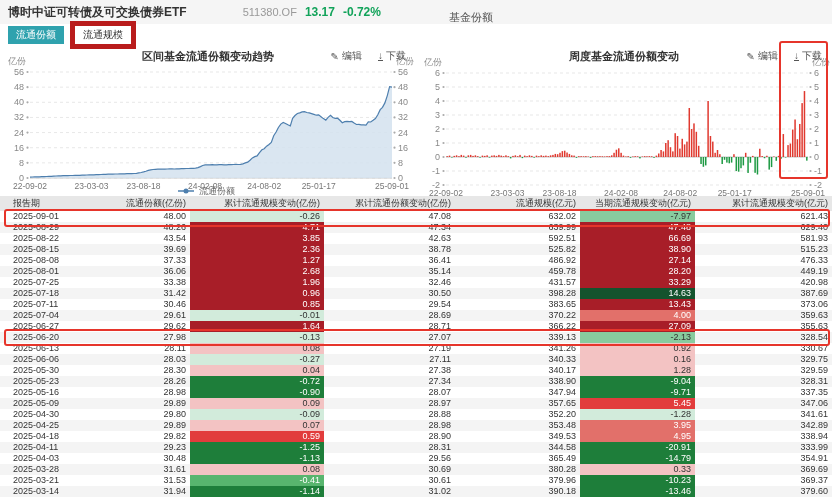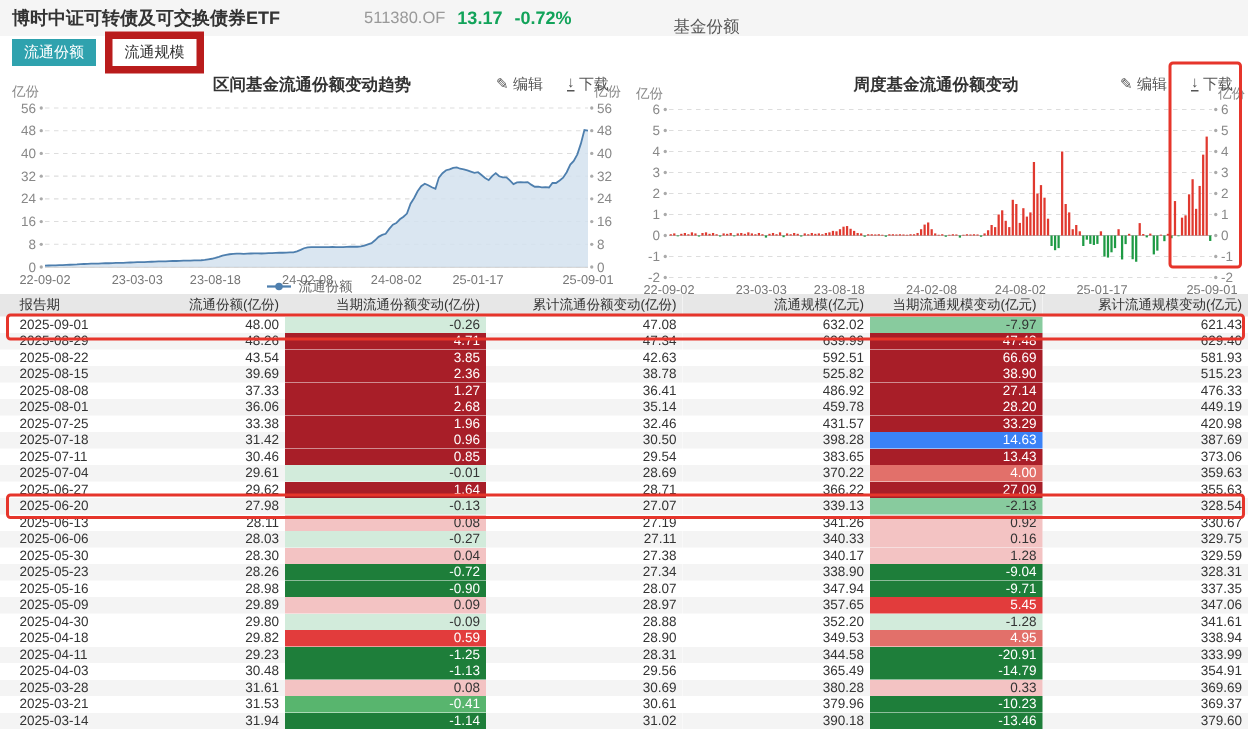--- a/index.html
+++ b/index.html
@@ -362,21 +362,21 @@
       <col class="c3">
       <col class="c4">
       <col class="c5">
       <col class="c6">
       <col class="c7">
     </colgroup>
   <thead>
     <tr>
       <th>报告期</th>
       <th>流通份额(亿份)</th>
-      <th>当期流通份额变动(亿份)</th>
+      <th>累计流通规模变动(亿份)</th>
       <th>累计流通份额变动(亿份)</th>
       <th>流通规模(亿元)</th>
       <th>当期流通规模变动(亿元)</th>
       <th>累计流通规模变动(亿元)</th>
     </tr>
   </thead>
   <tbody>
       <tr>
         <td class="date">2025-09-01</td>
         <td>48.00</td>
@@ -439,21 +439,21 @@
         <td>431.57</td>
         <td style="background: rgb(168, 30, 40); color: rgb(255, 255, 255);">33.29</td>
         <td>420.98</td>
       </tr>
       <tr class="alt">
         <td class="date">2025-07-18</td>
         <td>31.42</td>
         <td style="background: rgb(168, 30, 40); color: rgb(255, 255, 255);">0.96</td>
         <td>30.50</td>
         <td>398.28</td>
-        <td style="background: #3b82f6; color: rgb(255, 255, 255);">14.63</td>
+        <td style="background: #14532d; color: rgb(255, 255, 255);">14.63</td>
         <td>387.69</td>
       </tr>
       <tr>
         <td class="date">2025-07-11</td>
         <td>30.46</td>
         <td style="background: rgb(168, 30, 40); color: rgb(255, 255, 255);">0.85</td>
         <td>29.54</td>
         <td>383.65</td>
         <td style="background: rgb(168, 30, 40); color: rgb(255, 255, 255);">13.43</td>
         <td>373.06</td>
@@ -540,20 +540,29 @@
         <td>347.06</td>
       </tr>
       <tr>
         <td class="date">2025-04-30</td>
         <td>29.80</td>
         <td style="background: rgb(210, 235, 219); color: rgb(51, 51, 51);">-0.09</td>
         <td>28.88</td>
         <td>352.20</td>
         <td style="background: rgb(210, 235, 219); color: rgb(51, 51, 51);">-1.28</td>
         <td>341.61</td>
+      </tr>
+      <tr class="alt">
+        <td class="date">2025-04-25</td>
+        <td>29.89</td>
+        <td style="background: rgb(243, 195, 195); color: rgb(51, 51, 51);">0.07</td>
+        <td>28.98</td>
+        <td>353.48</td>
+        <td style="background: rgb(226, 112, 106); color: rgb(255, 255, 255);">3.95</td>
+        <td>342.89</td>
       </tr>
       <tr>
         <td class="date">2025-04-18</td>
         <td>29.82</td>
         <td style="background: rgb(226, 60, 60); color: rgb(255, 255, 255);">0.59</td>
         <td>28.90</td>
         <td>349.53</td>
         <td style="background: rgb(226, 112, 106); color: rgb(255, 255, 255);">4.95</td>
         <td>338.94</td>
       </tr>

